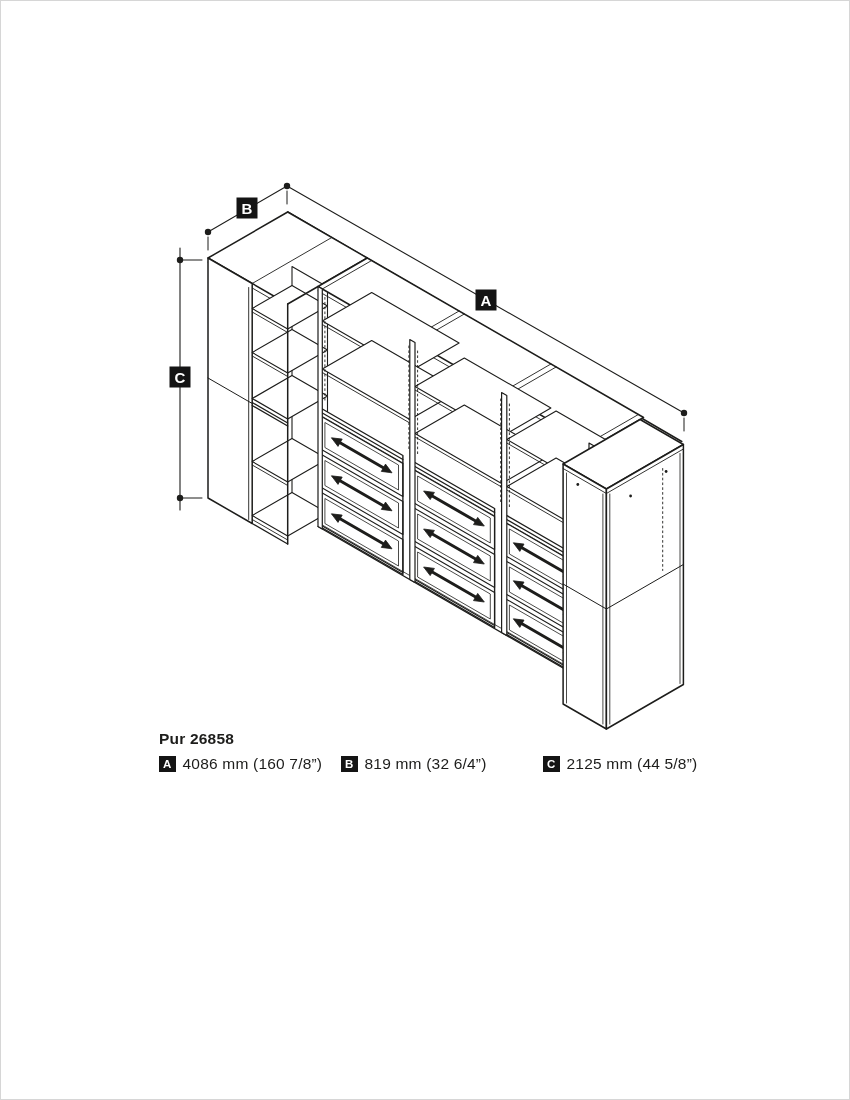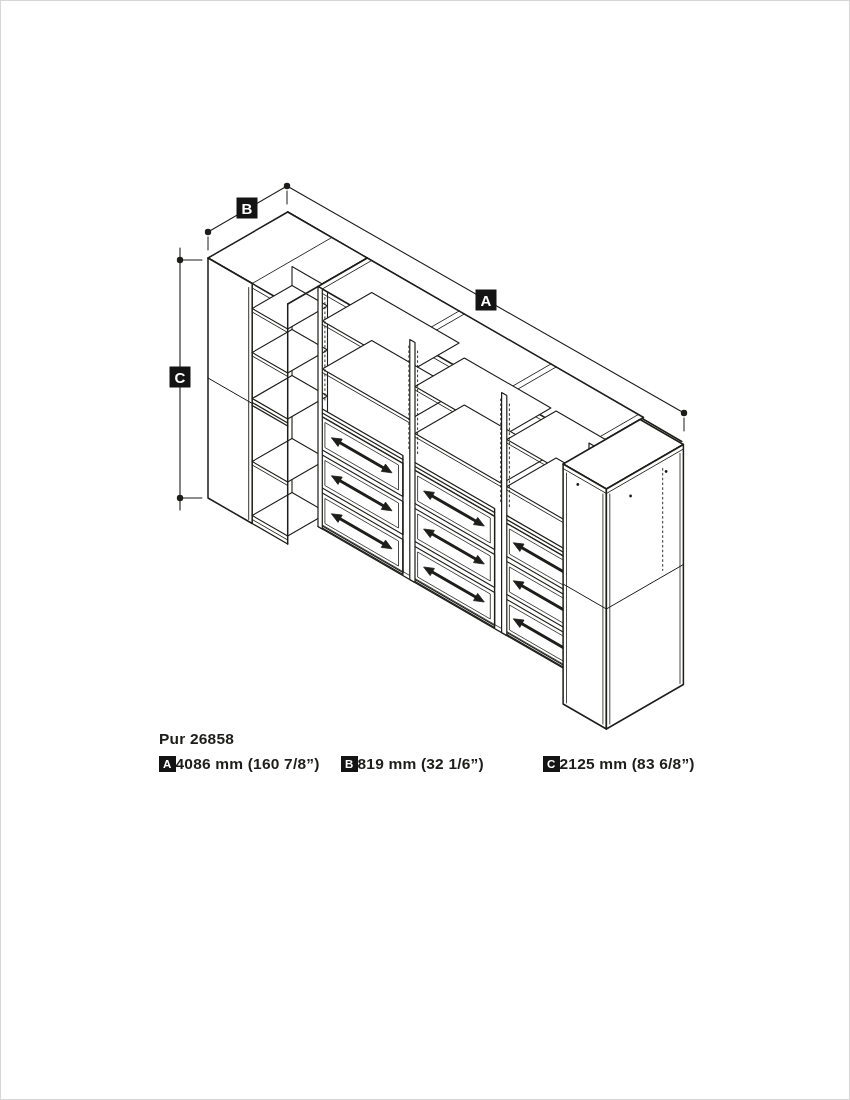--- a/index.html
+++ b/index.html
@@ -7,21 +7,21 @@
         border:1px solid #d6d6d6;box-sizing:border-box;overflow:hidden;
         font-family:"Liberation Sans", sans-serif;color:#1d1d1b;}
   #drawing{position:absolute;left:0;top:0;width:850px;height:1100px;}
   .dim-letter{font-family:"Liberation Sans",sans-serif;font-weight:bold;fill:#ffffff;}
   #product-code{position:absolute;left:158px;top:729px;font-size:15.5px;
                 letter-spacing:.2px;color:#1d1d1b;font-weight:bold;}
   .legend-item{position:absolute;top:754px;display:flex;align-items:center;height:18px;}
   .legend-item .key{display:flex;align-items:center;justify-content:center;
                     width:16.5px;height:16.5px;background:#141414;color:#fff;
                     font-size:11.5px;font-weight:bold;flex:0 0 auto;}
-  .legend-item .val{font-size:15.5px;letter-spacing:.2px;white-space:nowrap;font-weight:bold;}
+  .legend-item .val{margin-left:7px;font-size:15.5px;letter-spacing:.2px;white-space:nowrap;}
   #legend-a{left:158px;} #legend-b{left:340px;} #legend-c{left:542px;}
 </style>
 </head>
 <body>
 
 <div id="page">
 
   <svg id="drawing" viewBox="0 0 850 1100">
     <g id="geom">
         <line x1="286.7" y1="211" x2="680.7" y2="440.5" stroke="#1d1d1b" stroke-width="1.6" stroke-linecap="round"></line>
@@ -179,19 +179,19 @@
   </svg>
 
   <div id="product-code">Pur 26858</div>
 
   <div class="legend-item" id="legend-a">
     <span class="key">A</span>
     <span class="val">4086 mm (160 7/8”)</span>
   </div>
   <div class="legend-item" id="legend-b">
     <span class="key">B</span>
-    <span class="val">819 mm (32 1/6”)</span>
+    <span class="val">819 mm (32 6/4”)</span>
   </div>
   <div class="legend-item" id="legend-c">
     <span class="key">C</span>
-    <span class="val">2125 mm (83 6/8”)</span>
+    <span class="val">2125 mm (44 5/8”)</span>
   </div>
 </div>
 
 </body></html>

